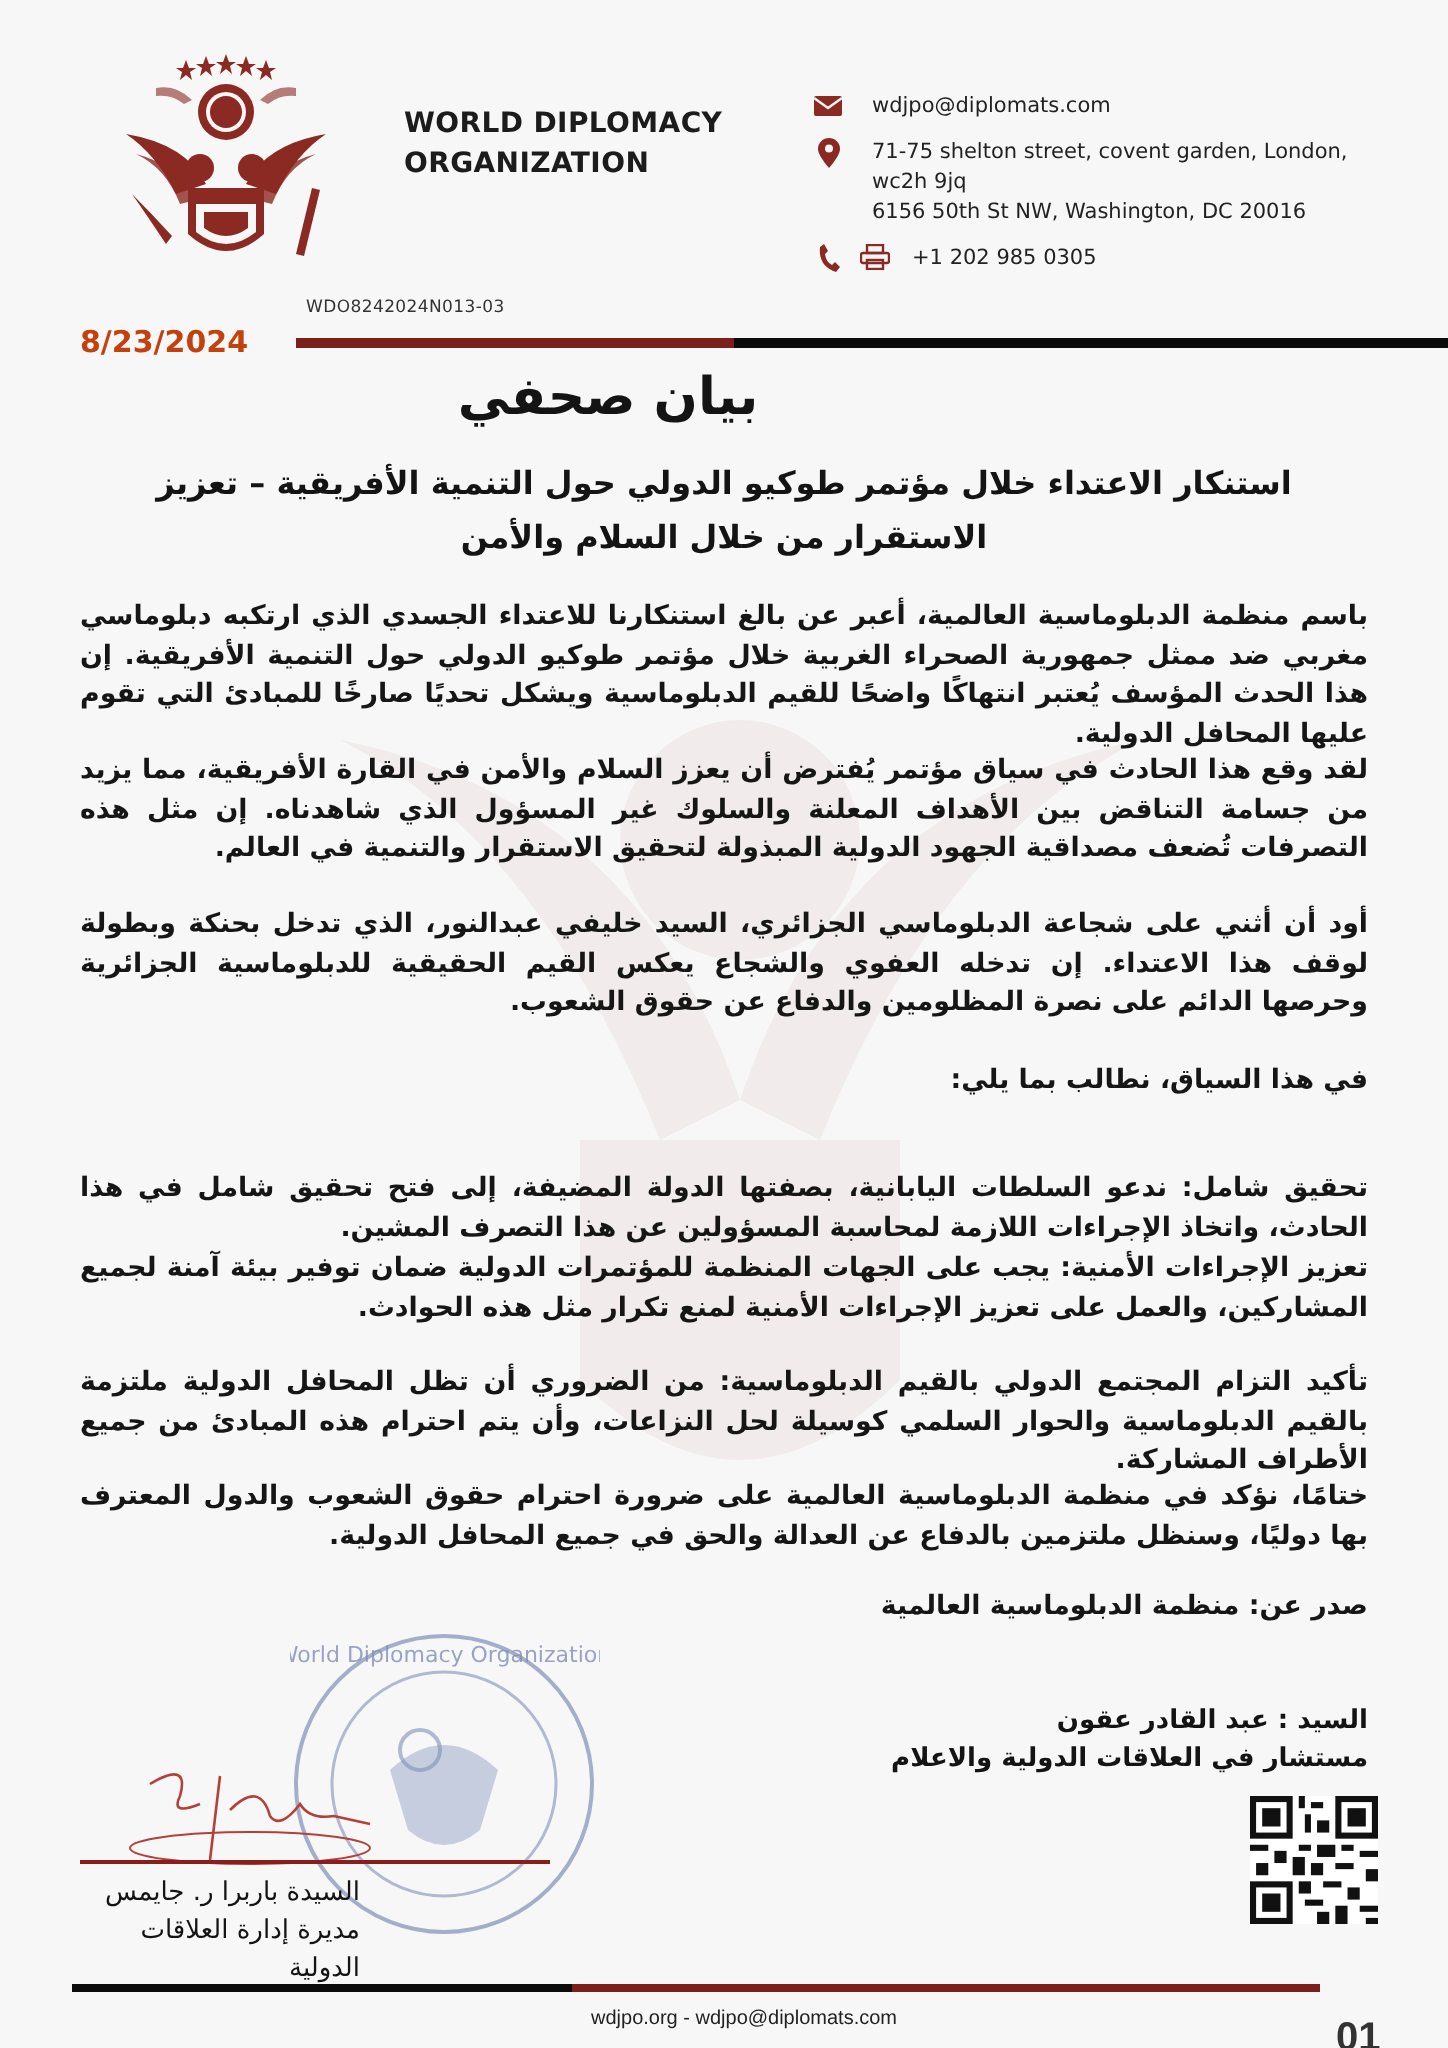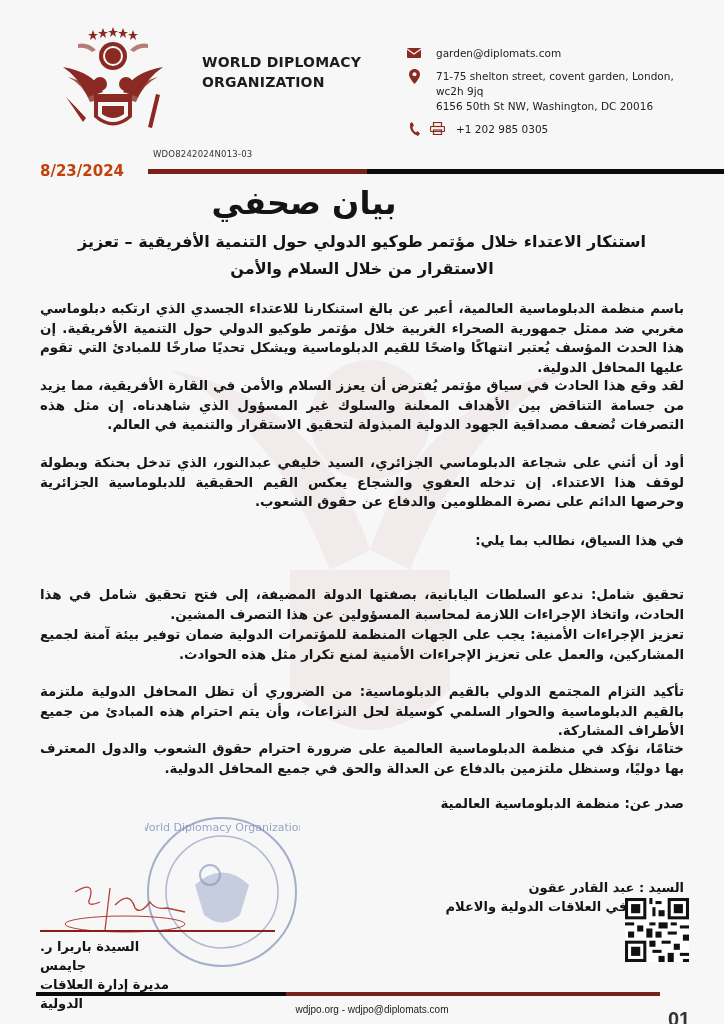--- a/index.html
+++ b/index.html
@@ -31,21 +31,21 @@
     .ref-number { position: absolute; left: 153px; top: 149px; font-size: 8.5px; color: #333; letter-spacing: 0.2px; }
     .date { position: absolute; left: 40px; top: 162px; font-size: 15px; font-weight: bold; color: #c2410c; }
     .header-bar { position: absolute; left: 148px; top: 169px; width: 576px; height: 5px; display: flex; }
     .header-bar .red { width: 38%; background: #7a1f1a; }
     .header-bar .black { flex: 1; background: #0c0c0c; }
 
     
     .watermark { position: absolute; left: 170px; top: 270px; width: 400px; height: 560px; opacity: 0.05; }
 
     
-    .doc-title { position: absolute; left: 0; width: 608px; top: 184px; text-align: center; font-size: 32px; font-weight: bold; direction: rtl; }
+    .doc-title { position: absolute; left: 0; width: 608px; top: 184px; text-align: center; font-size: 26px; font-weight: bold; direction: rtl; }
     .doc-subtitle {
       position: absolute; left: 40px; width: 644px; top: 228px;
       text-align: center; font-size: 16px; font-weight: bold; direction: rtl; line-height: 27px;
     }
 
     
     .body-text {
       position: absolute; left: 40px; width: 644px;
       direction: rtl; text-align: justify; text-align-last: right;
       font-size: 13.4px; line-height: 19.5px; font-weight: bold; color: #161616;
@@ -54,26 +54,26 @@
     .p2 { top: 376px; }
     .p3 { top: 453px; }
     .p4 { top: 531px; }
     .p5 { top: 567px; margin-top: 18px; }
     .p6 { top: 625px; }
     .p7 { top: 682px; }
     .p8 { top: 739px; }
     .p9 { top: 794px; }
 
     
-    .signer-right { position: absolute; right: 40px; top: 878px; direction: rtl; text-align: right; font-size: 13px; font-weight: bold; line-height: 19px; }
+    .signer-right { position: absolute; right: 40px; top: 851px; direction: rtl; text-align: right; font-size: 13px; font-weight: bold; line-height: 19px; }
     .qr { position: absolute; left: 625px; top: 898px; width: 64px; height: 64px; }
     .stamp { position: absolute; left: 145px; top: 815px; width: 155px; height: 155px; }
     .signature { position: absolute; left: 55px; top: 880px; width: 150px; height: 55px; }
     .sig-line { position: absolute; left: 40px; top: 930px; width: 235px; height: 1.5px; background: #8b1e1a; }
-    .signer-left { position: absolute; left: 40px; top: 937px; direction: rtl; text-align: left; font-size: 13px; font-weight: bold; line-height: 19px; width: 140px; }
+    .signer-left { position: absolute; left: 40px; top: 937px; direction: rtl; text-align: right; font-size: 13px; font-weight: normal; line-height: 19px; width: 140px; }
 
     
     .footer-bar { position: absolute; left: 36px; top: 992px; width: 624px; height: 4px; display: flex; }
     .footer-bar .black { width: 40%; background: #0c0c0c; }
     .footer-bar .red { flex: 1; background: #7a1f1a; }
     .page-number { position: absolute; left: 668px; top: 1008px; font-size: 20px; font-weight: bold; color: #333; font-family: "Liberation Sans", sans-serif; }
     .footer-text { position: absolute; left: 0; width: 704px; top: 1004px; text-align: center; font-size: 10px; color: #222; font-family: "Liberation Sans", sans-serif; padding-left: 40px; }
   </style>
 </head>
 <body>
@@ -112,21 +112,21 @@
   </div>
 
   <div class="contact">
     <div class="contact-row">
       <span class="ic">
         <svg width="14" height="10" viewBox="0 0 14 10">
             <rect x="0" y="0" width="14" height="10" rx="1" fill="#8a2a22"></rect>
             <path d="M0,1 L7,6 L14,1" stroke="#f7f7f7" stroke-width="1.2" fill="none"></path>
           </svg>
       </span>
-      <span class="txt">garden@diplomats.com</span>
+      <span class="txt">wdjpo@diplomats.com</span>
     </div>
     <div class="contact-row">
       <span class="ic">
         <svg width="11" height="15" viewBox="0 0 11 15">
             <path d="M5.5,0 C2.5,0 0,2.4 0,5.4 C0,9 5.5,15 5.5,15 C5.5,15 11,9 11,5.4 C11,2.4 8.5,0 5.5,0Z" fill="#8a2a22"></path>
             <circle cx="5.5" cy="5.3" r="2" fill="#f7f7f7"></circle>
           </svg>
       </span>
       <span class="txt">
         <span class="addr-line">71-75 shelton street, covent garden, London,</span>

